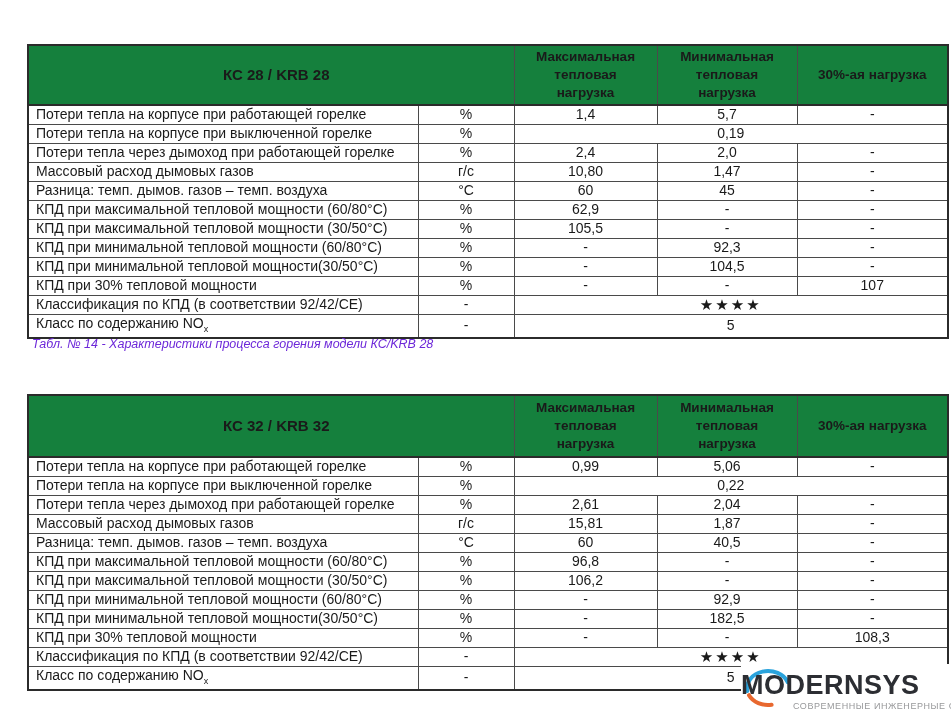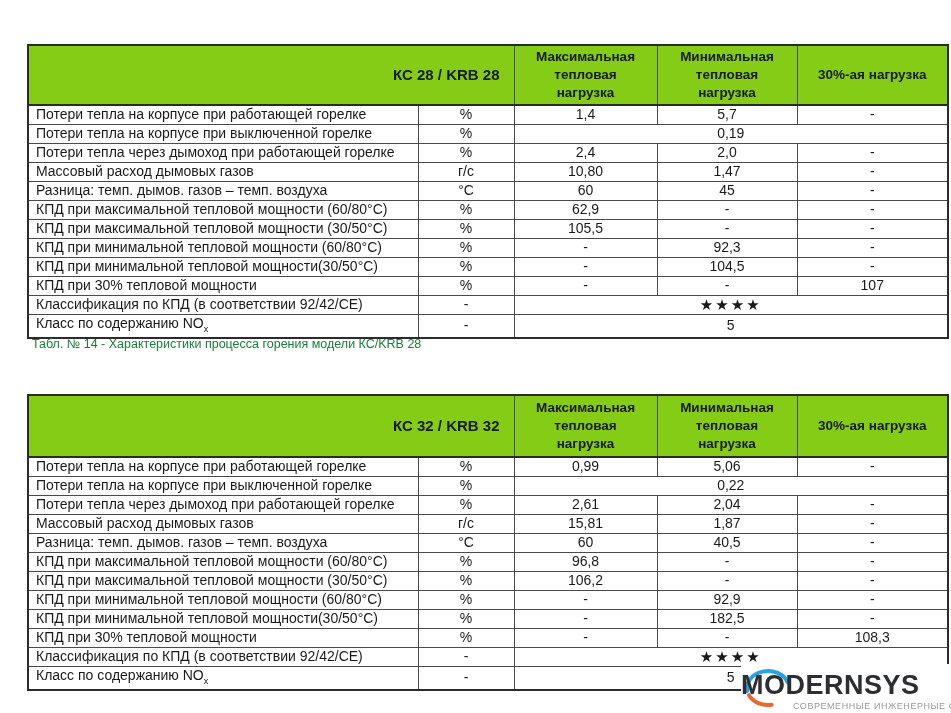--- a/index.html
+++ b/index.html
@@ -14,34 +14,34 @@
   #table-1{top:44px;}
   #table-2{top:394px;}
   table.spec th, table.spec td{
     border:1px solid #4a4a4a;
     font-size:14px;
     overflow:hidden;
     white-space:nowrap;
   }
   table.spec{border:2px solid #2b2b2b;}
   table.spec thead th{
-    background:#84cc16;
+    background:#15803d;
     border-bottom:2px solid #2b2b2b;
     font-weight:bold;
     text-align:center;
     vertical-align:middle;
     font-size:13.5px;
     line-height:1.35;
     padding:0 14px;
     white-space:normal;
   }
   #table-1 thead th{height:58px;}
   #table-2 thead th{height:60px;}
   table.spec thead th.model{
-    text-align:right;
+    text-align:center;
     padding-left:24px;
     font-size:15px;
   }
   table.spec tbody tr{height:19px;}
   table.spec tbody td{
     text-align:center;
     vertical-align:middle;
     padding:0 4px;
     line-height:17px;
   }
@@ -51,22 +51,23 @@
   }
   table.spec tbody td.c-stars{
     font-size:15px;
     letter-spacing:2px;
     font-weight:bold;
     line-height:16px;
   }
   sub{font-size:9px;}
   .caption{
     position:absolute;left:32px;
+    font-style:italic;
     font-size:12.5px;
-    color:#15803d;
+    color:#6d28d9;
     white-space:nowrap;
   }
   #caption-1{top:337px;}
   #caption-2{top:689px;}
   
   .logo{
     position:absolute;left:741px;top:664px;width:210px;height:49px;
     background:#ffffff;
   }
   .logo-swirl{position:absolute;left:0;top:0;width:64px;height:48px;}

